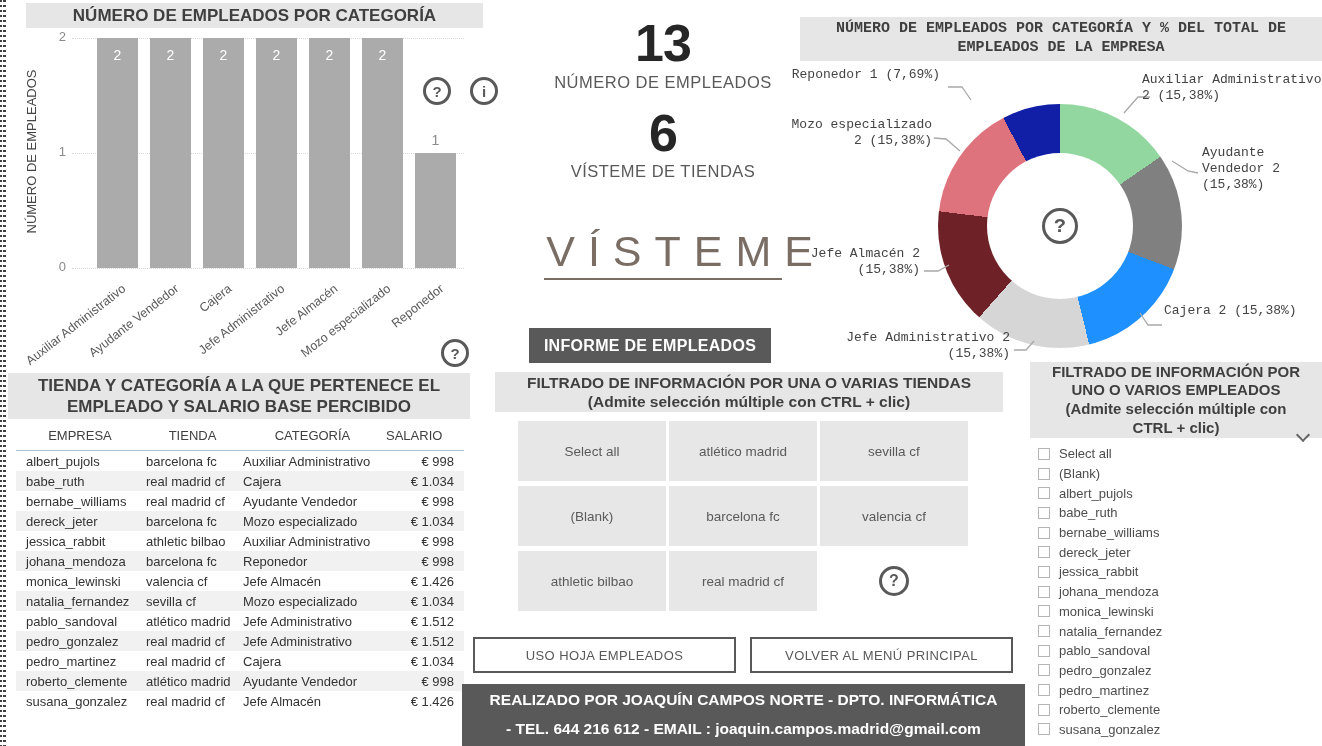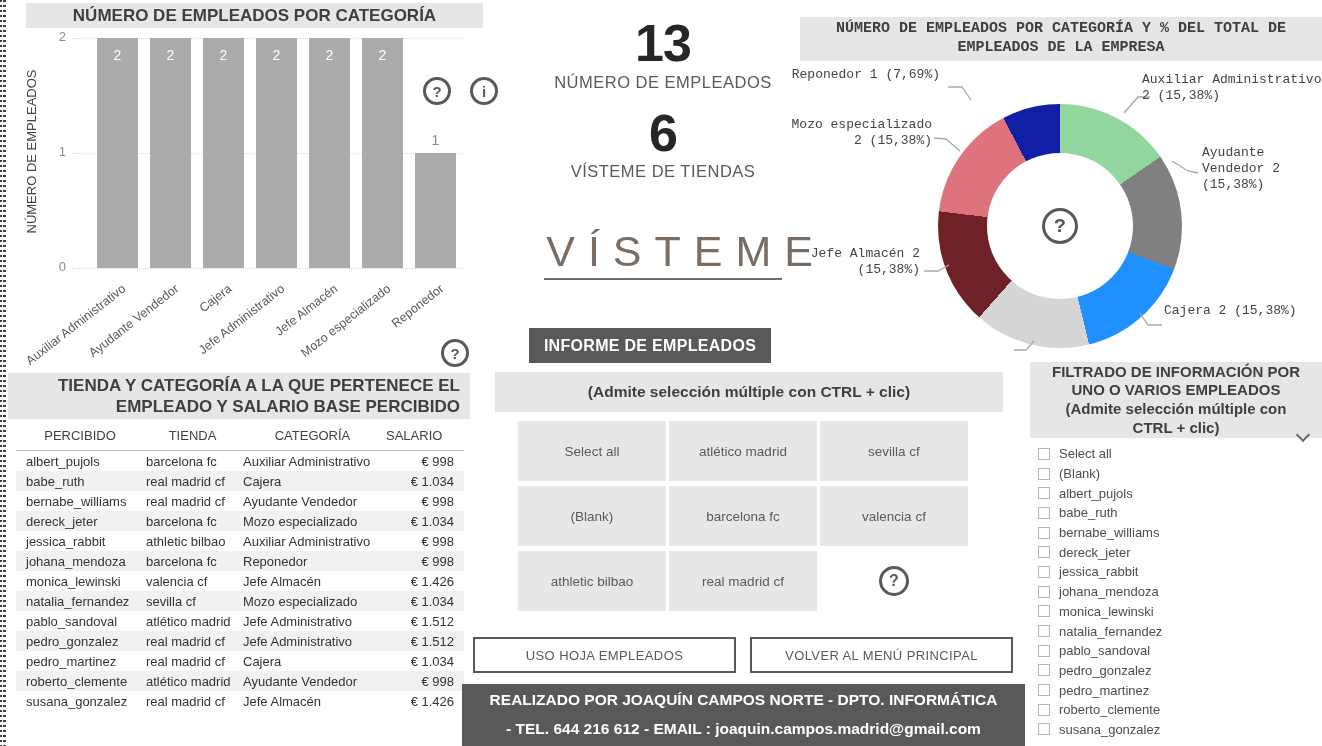--- a/index.html
+++ b/index.html
@@ -47,21 +47,21 @@
   
   .donut-panel{position:absolute;left:800px;top:14px;width:522px;height:370px;font-family:Liberation Mono, monospace;}
   .donut-title{position:absolute;left:0;top:3px;width:522px;height:44px;font-size:15px;padding:0 28px;}
   .donut-ring{position:absolute;left:138px;top:90px;width:244px;height:244px;border-radius:50%;}
   .donut-hole{position:absolute;left:187px;top:139px;width:146px;height:146px;border-radius:50%;background:#fff;}
   .callout{position:absolute;font-size:13px;color:#444;line-height:16px;font-family:Liberation Mono, monospace;}
   .callout.r{text-align:right;}
   .callout-lines{position:absolute;left:0;top:0;pointer-events:none;}
   
   .table-panel{position:absolute;left:8px;top:372px;width:462px;height:374px;}
-  .table-title{position:absolute;left:0;top:1px;width:462px;height:46px;font-size:17px;padding:0 10px;text-align:right;}
+  .table-title{position:absolute;left:0;top:1px;width:462px;height:46px;font-size:17px;padding:0 10px;}
   table.sal{position:absolute;left:8px;top:52px;width:448px;border-collapse:collapse;table-layout:fixed;}
   table.sal th{font-size:13px;font-weight:400;color:#404040;text-align:center;padding:4px 2px 7px 2px;
     border-bottom:1px solid #aac4d5;}
   table.sal th.num{text-align:left;padding-right:10px;}
   table.sal td{font-size:13px;color:#333;padding:2.5px 2px;white-space:nowrap;overflow:hidden;}
   table.sal td.c0{padding-left:10px;}
   table.sal td.num{text-align:right;padding-right:10px;}
   table.sal tr.alt{background:#f1f1f1;}
   
   .store-panel{position:absolute;left:495px;top:372px;width:508px;height:252px;}
@@ -167,33 +167,34 @@
     <div class="qicon q36" style="left:242px;top:194px;">
         <span>?</span>
       </div>
   </div>
   <div class="callout r" style="left:772px;top:67px;width:168px;">Reponedor 1 (7,69%)</div>
   <div class="callout" style="left:1142px;top:72px;width:180px;">Auxiliar Administrativo 2 (15,38%)</div>
   <div class="callout r" style="left:790px;top:117px;width:142px;">Mozo especializado 2 (15,38%)</div>
   <div class="callout" style="left:1202px;top:145px;width:118px;">Ayudante Vendedor 2 (15,38%)</div>
   <div class="callout r" style="left:788px;top:246px;width:132px;">Jefe Almacén 2 (15,38%)</div>
   <div class="callout" style="left:1164px;top:303px;width:150px;">Cajera 2 (15,38%)</div>
+  <div class="callout r" style="left:838px;top:330px;width:172px;">Jefe Administrativo 2 (15,38%)</div>
 
   <div class="table-panel">
     <div class="panel-title table-title">TIENDA Y CATEGORÍA A LA QUE PERTENECE EL EMPLEADO Y SALARIO BASE PERCIBIDO</div>
     <table class="sal">
       <colgroup>
           <col style="width:128px">
           <col style="width:97px">
           <col style="width:143px">
           <col style="width:80px">
         </colgroup>
       <thead>
           <tr id="salHead">
-            <th>PERCIBIDO</th>
+            <th>EMPRESA</th>
             <th>TIENDA</th>
             <th>CATEGORÍA</th>
             <th class="num">SALARIO</th>
           </tr>
         </thead>
       <tbody id="salBody">
           <tr>
             <td class="c0">albert_pujols</td>
             <td class="">barcelona fc</td>
             <td class="">Auxiliar Administrativo</td>
@@ -270,20 +271,21 @@
             <td class="">real madrid cf</td>
             <td class="">Jefe Almacén</td>
             <td class=" num">€ 1.426</td>
           </tr>
         </tbody>
     </table>
   </div>
 
   <div class="store-panel">
     <div class="panel-title store-title">
+      <span>FILTRADO DE INFORMACIÓN POR UNA O VARIAS TIENDAS</span>
       <span class="sub">(Admite selección múltiple con CTRL + clic)</span>
     </div>
     <div class="tile-grid" id="tileGrid">
       <div class="tile">Select all</div>
         <div class="tile">atlético madrid</div>
         <div class="tile">sevilla cf</div>
         <div class="tile">(Blank)</div>
         <div class="tile">barcelona fc</div>
         <div class="tile">valencia cf</div>
         <div class="tile">athletic bilbao</div>

